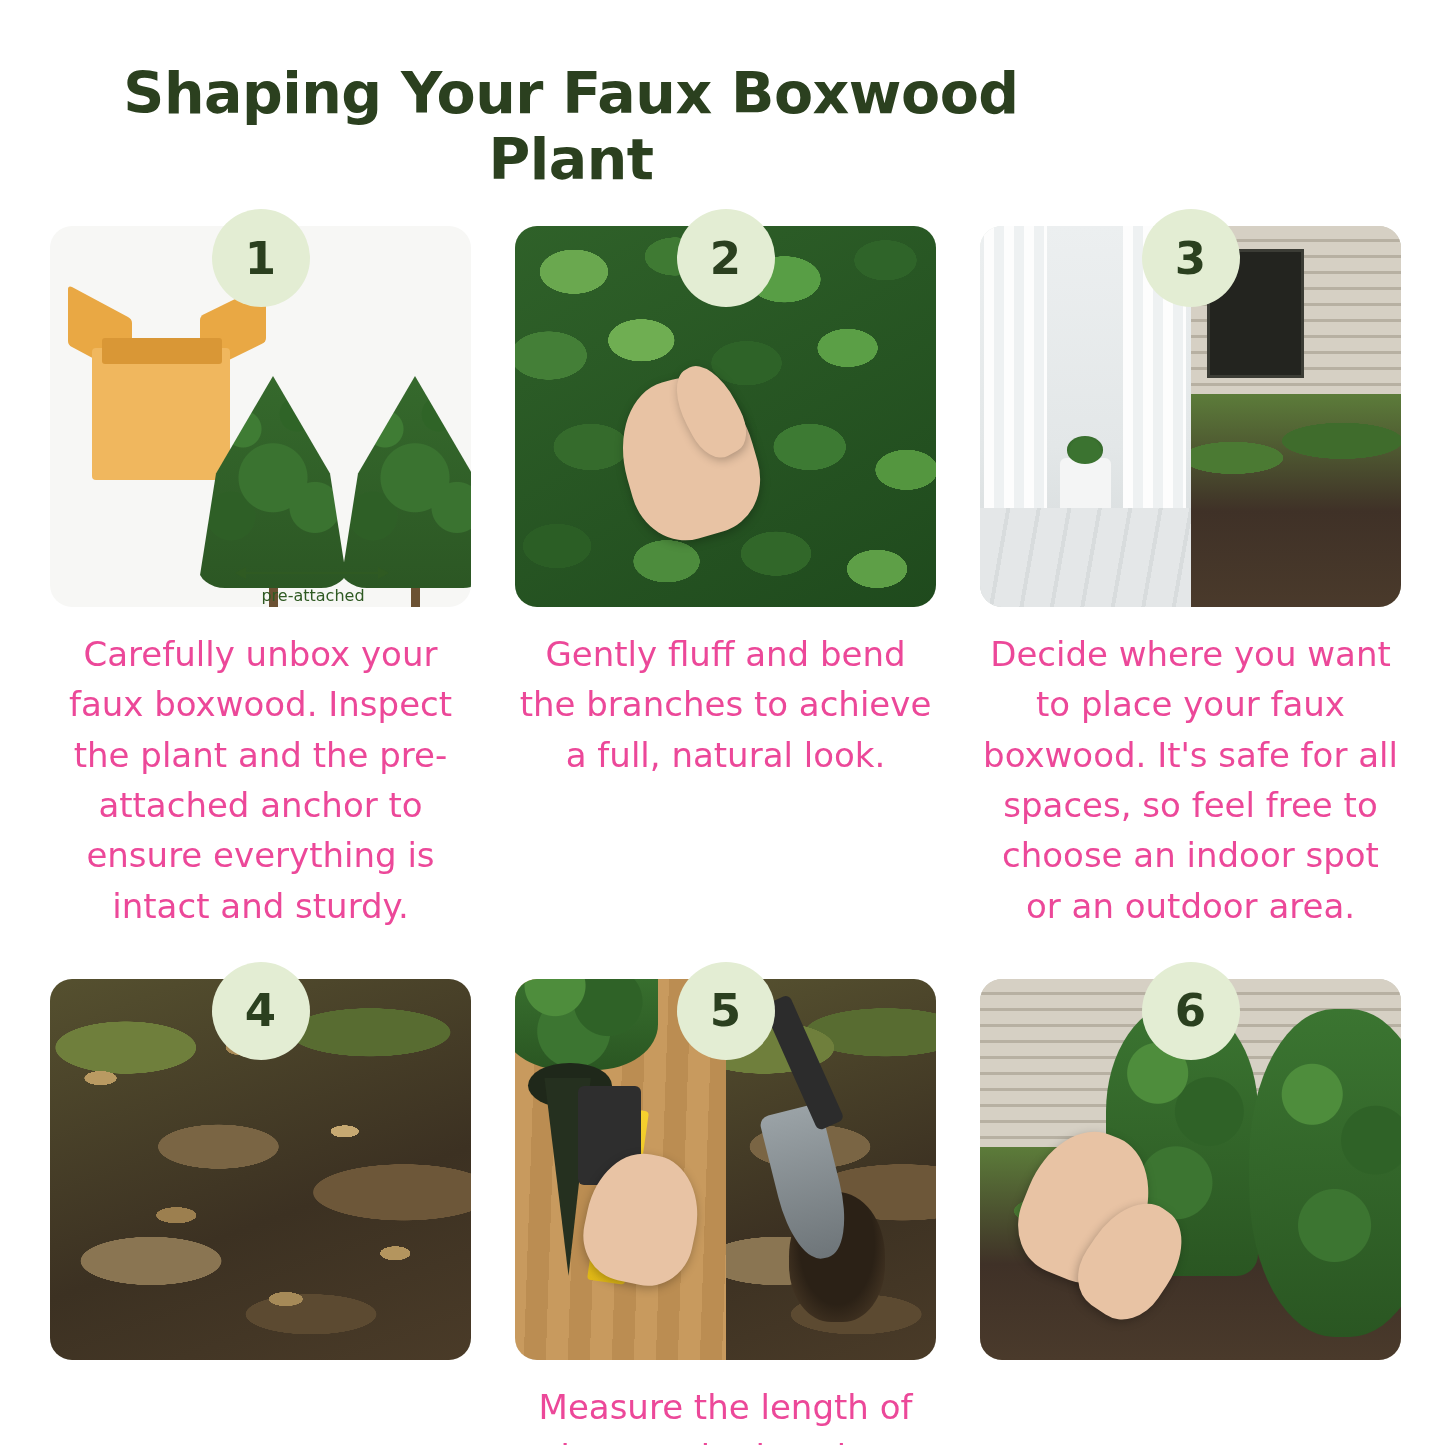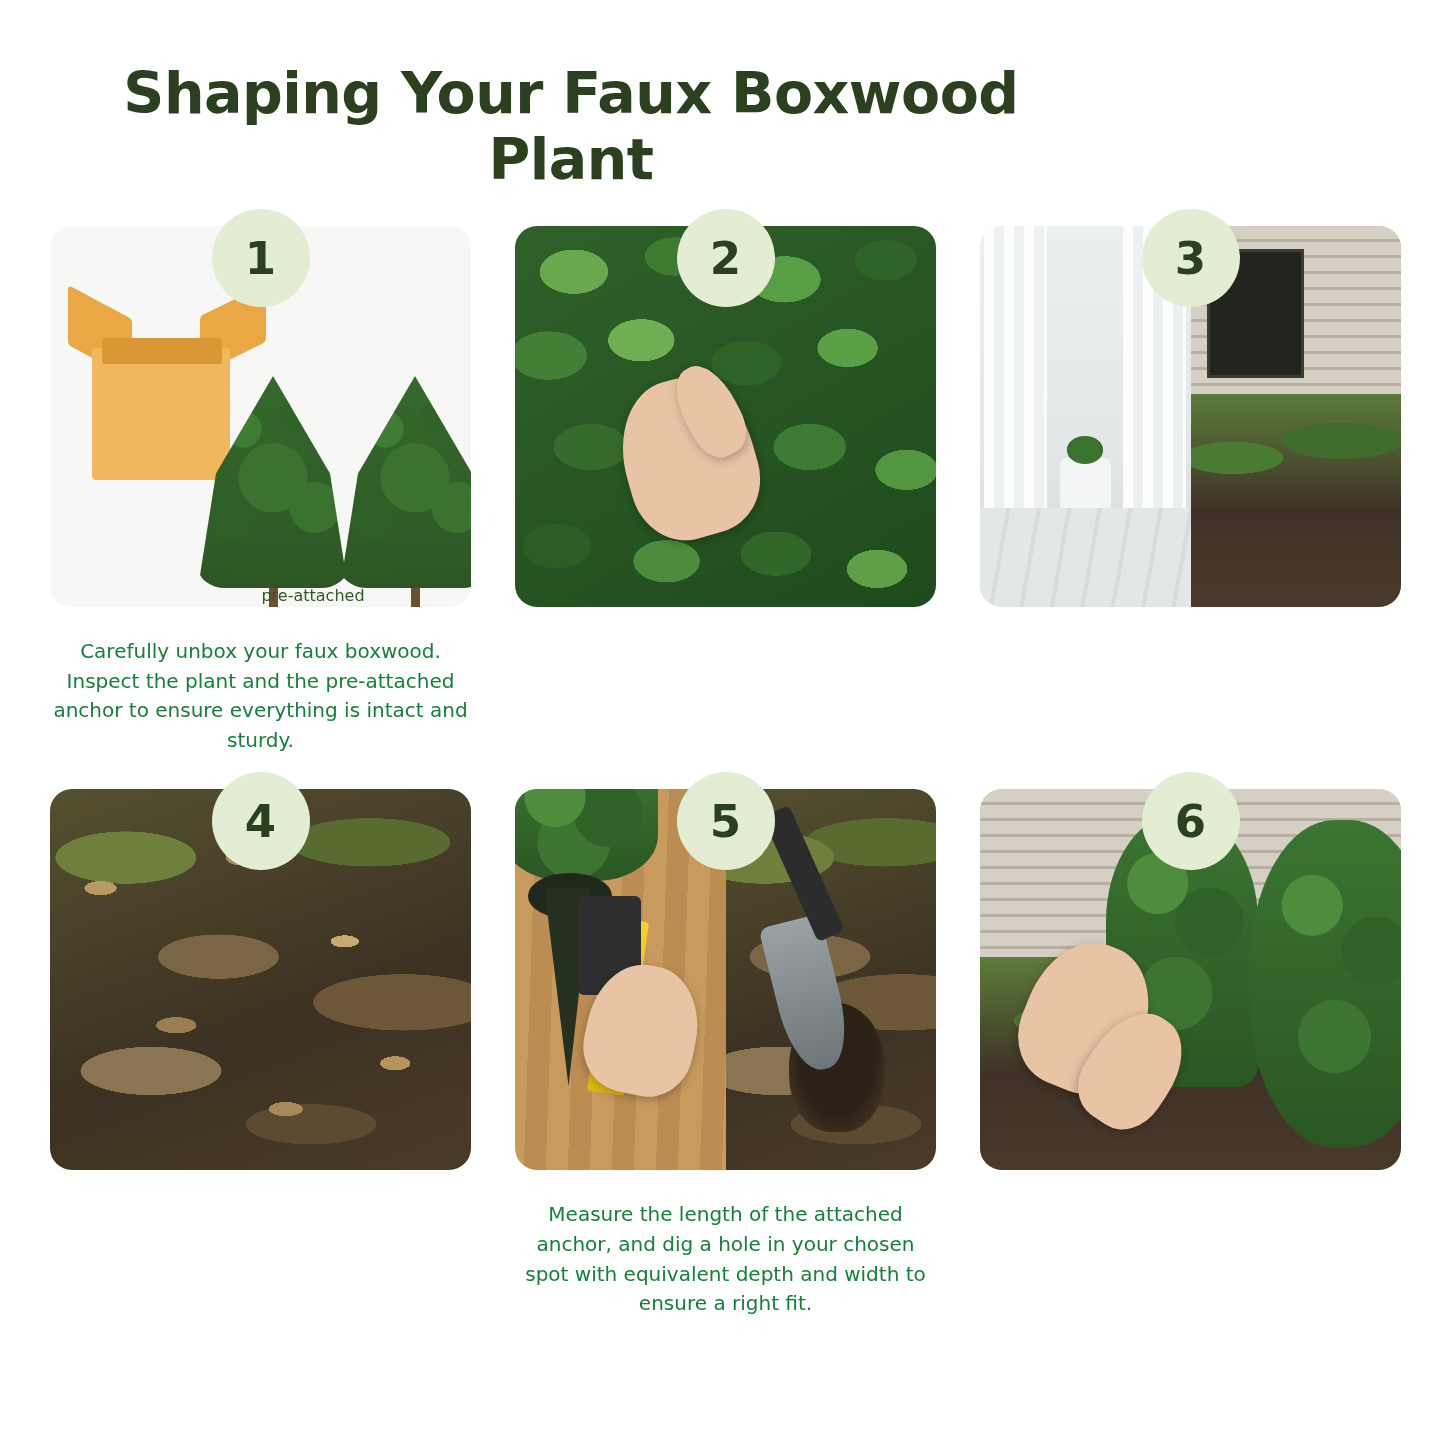--- a/index.html
+++ b/index.html
@@ -67,25 +67,25 @@
     background: #e3edd3;
     display: flex;
     align-items: center;
     justify-content: center;
     font-weight: bold;
     font-size: 45px;
     color: #2b401f;
     z-index: 6;
   }
   .caption {
-    margin-top: 30px;
+    margin-top: 22px;
     text-align: center;
-    font-size: 20px;
+    font-size: 34px;
     line-height: 1.48;
-    color: #15803d;
+    color: #ec4899;
     max-width: 430px;
   }
 
   
   .p1 { background: #f7f7f5; }
   .box-body {
     position: absolute;
     left: 42px; top: 122px;
     width: 138px; height: 132px;
     background: #f0b75e;
@@ -369,20 +369,21 @@
 
     <div class="step">
       <div class="thumb-wrap">
         <div class="thumb">
           <div class="leafy"></div>
           <div class="hand-shape" style="left:26%; top:40%; width:130px; height:160px; transform:rotate(-16deg);"></div>
           <div class="hand-shape" style="left:40%; top:36%; width:54px; height:96px; transform:rotate(-28deg);"></div>
         </div>
         <div class="badge">2</div>
       </div>
+      <p class="caption">Gently fluff and bend the branches to achieve a full, natural look.</p>
     </div>
 
     <div class="step">
       <div class="thumb-wrap">
         <div class="thumb">
           <div class="split">
             <div class="indoor">
               <div class="curtain l"></div>
               <div class="curtain r"></div>
               <div class="pot"></div>
@@ -390,20 +391,21 @@
             </div>
             <div class="outdoor-wall">
               <div class="siding"></div>
               <div class="window-dark"></div>
               <div class="grassbed"></div>
             </div>
           </div>
         </div>
         <div class="badge">3</div>
       </div>
+      <p class="caption">Decide where you want to place your faux boxwood. It's safe for all spaces, so feel free to choose an indoor spot or an outdoor area.</p>
     </div>
 
     <div class="step">
       <div class="thumb-wrap">
         <div class="thumb">
           <div class="soil"></div>
           <div class="leaf-litter"></div>
         </div>
         <div class="badge">4</div>
       </div>

